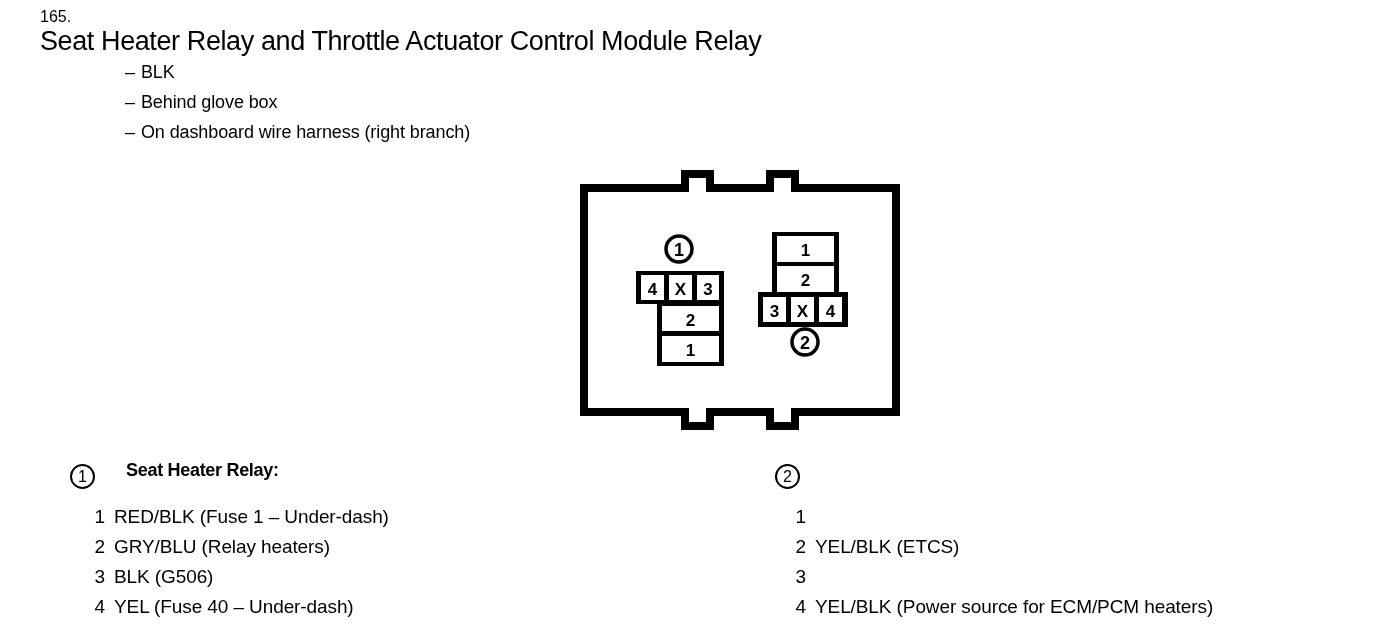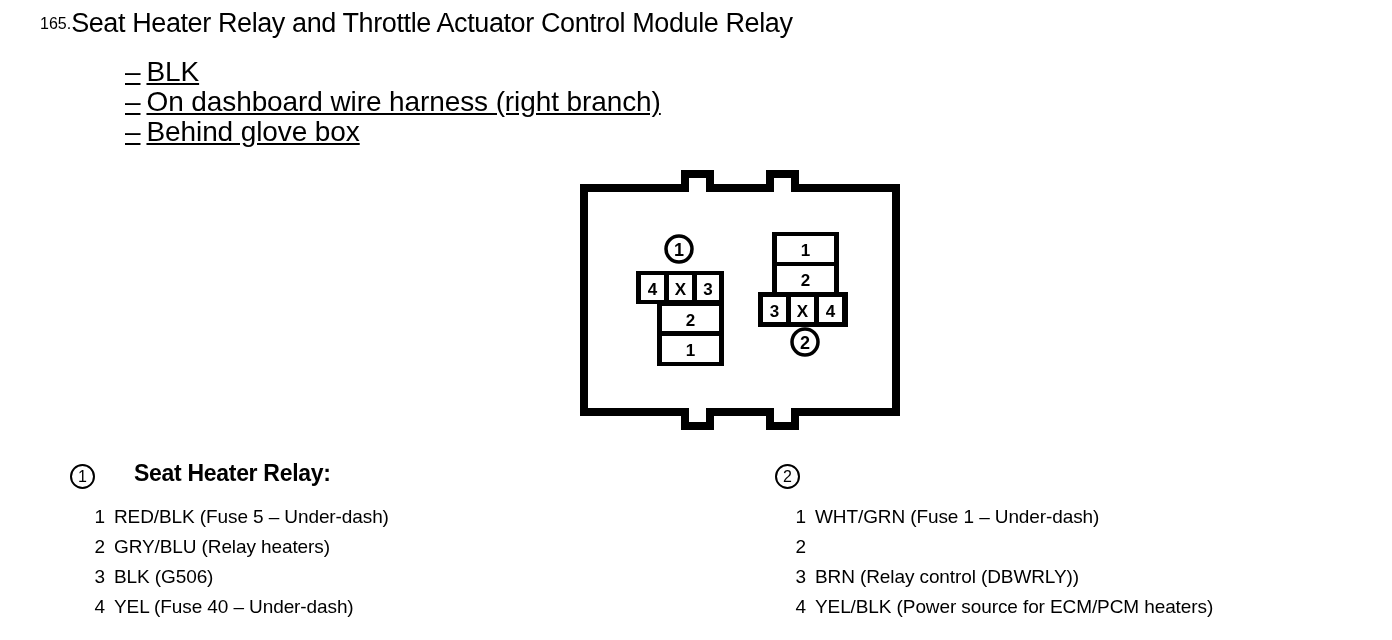--- a/index.html
+++ b/index.html
@@ -15,40 +15,40 @@
     color: #000000;
     overflow: hidden;
   }
 
   
   #title-row {
     position: absolute;
     left: 40px;
     top: 8px;
     display: flex;
-    align-items: center;
-    white-space: nowrap;
+    align-items: flex-start;
+    white-space: nowrap;
+    flex-direction: column;
   }
   #page-title {
     font-size: 27px;
     font-weight: normal;
     letter-spacing: -0.4px;
   }
 
   #subtitle-list {
     position: absolute;
     left: 125px;
     top: 57px;
   }
   .subtitle-line {
-    font-size: 28px;
+    font-size: 18px;
     line-height: 30px;
     white-space: nowrap;
     letter-spacing: -0.1px;
-    text-decoration: underline;
   }
   .subtitle-line .dash { margin-right: 6px; }
 
   
   #diagram {
     position: absolute;
     left: 560px;
     top: 160px;
     width: 360px;
     height: 280px;
@@ -77,23 +77,23 @@
     border: 2px solid #000;
     border-radius: 50%;
     box-sizing: border-box;
     font-size: 16px;
     line-height: 21px;
     text-align: center;
     font-weight: normal;
   }
   .legend-title {
     position: absolute;
-    left: 64px;
+    left: 56px;
     top: 0px;
-    font-size: 23px;
+    font-size: 18px;
     font-weight: bold;
     letter-spacing: -0.3px;
     white-space: nowrap;
   }
 
   .pin-list {
     margin: 0;
     padding: 0;
     list-style: none;
     position: relative;
@@ -122,24 +122,24 @@
 <div id="title-row">
   <span>165.</span>
   <span id="page-title">Seat Heater Relay and Throttle Actuator Control Module Relay</span>
 </div>
 
 <div id="subtitle-list">
   <div class="subtitle-line">
     <span class="dash">–</span><span>BLK</span>
   </div>
   <div class="subtitle-line">
+    <span class="dash">–</span><span>Behind glove box</span>
+  </div>
+  <div class="subtitle-line">
     <span class="dash">–</span><span>On dashboard wire harness (right branch)</span>
-  </div>
-  <div class="subtitle-line">
-    <span class="dash">–</span><span>Behind glove box</span>
   </div>
 </div>
 
 <div id="diagram">
   <svg width="360" height="280" viewBox="0 0 360 280" xmlns="http://www.w3.org/2000/svg">
 
     <g>
       <path fill="none" stroke="#000" stroke-width="8" stroke-linejoin="miter" stroke-linecap="butt" d="M 24,28
            L 125,28
            L 125,14
@@ -211,21 +211,21 @@
 </div>
 
 <div class="legend-block" id="legend-1">
   <div class="legend-head">
     <span class="circle-num">1</span>
     <span class="legend-title">Seat Heater Relay:</span>
   </div>
   <ul class="pin-list">
     <li class="pin-row">
       <span class="pin-num">1</span>
-      <span class="pin-text">RED/BLK (Fuse 5 – Under-dash)</span>
+      <span class="pin-text">RED/BLK (Fuse 1 – Under-dash)</span>
     </li>
     <li class="pin-row">
       <span class="pin-num">2</span>
       <span class="pin-text">GRY/BLU (Relay heaters)</span>
     </li>
     <li class="pin-row">
       <span class="pin-num">3</span>
       <span class="pin-text">BLK (G506)</span>
     </li>
     <li class="pin-row">
@@ -235,27 +235,26 @@
   </ul>
 </div>
 
 <div class="legend-block" id="legend-2">
   <div class="legend-head">
     <span class="circle-num">2</span>
   </div>
   <ul class="pin-list">
     <li class="pin-row">
       <span class="pin-num">1</span>
-      <span class="pin-text">WHT/GRN (Fuse 1 – Under-dash)</span>
     </li>
     <li class="pin-row">
       <span class="pin-num">2</span>
+      <span class="pin-text">YEL/BLK (ETCS)</span>
     </li>
     <li class="pin-row">
       <span class="pin-num">3</span>
-      <span class="pin-text">BRN (Relay control (DBWRLY))</span>
     </li>
     <li class="pin-row">
       <span class="pin-num">4</span>
       <span class="pin-text">YEL/BLK (Power source for ECM/PCM heaters)</span>
     </li>
   </ul>
 </div>
 
 </body></html>

